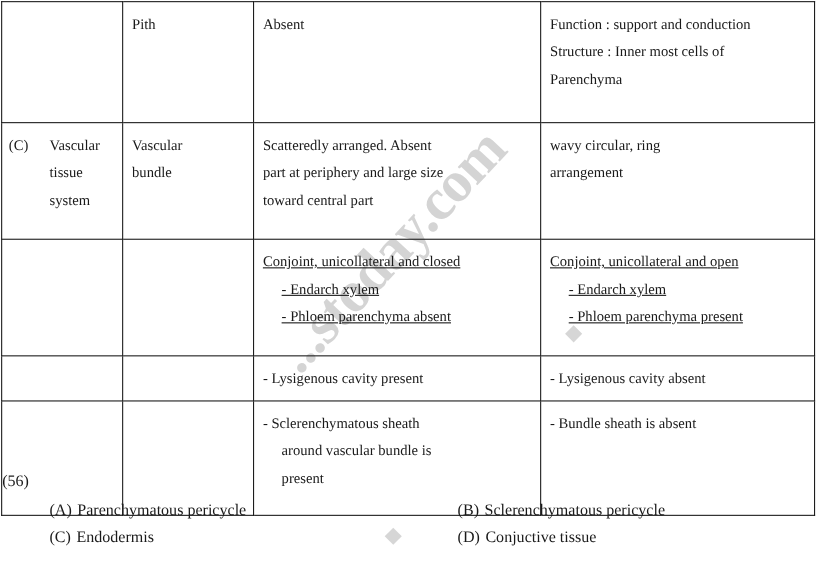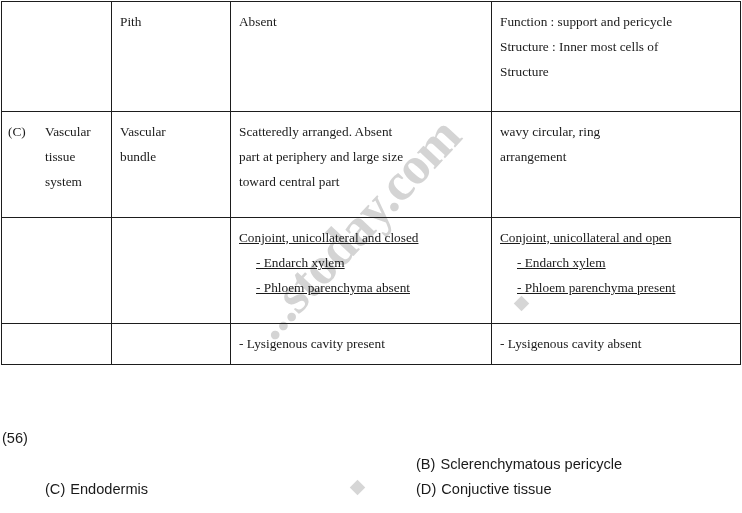--- a/index.html
+++ b/index.html
@@ -107,21 +107,21 @@
 
   .c3cell { padding-left: 10px; }
   .c4cell { padding-left: 10px; }
 
   
   .qblock {
     position: absolute;
     left: 0;
     top: 430px;
     width: 602px;
-    font-family: Liberation Sans, sans-serif;
+    font-family: Liberation Serif, serif;
   }
   .qline {
     position: relative;
     height: 26px;
     font-size: 14.6px;
   }
   .qnum {
     position: absolute;
     left: 2px;
     top: 0;
@@ -176,23 +176,23 @@
         <td class="label-cell">
           <span class="lbl-tag"></span>
         </td>
         <td>
           <span class="ln">Pith</span>
         </td>
         <td class="c3cell">
           <span class="ln">Absent</span>
         </td>
         <td class="c4cell">
-          <span class="ln">Function : support and pericycle</span>
+          <span class="ln">Function : support and conduction</span>
           <span class="ln">Structure : Inner most cells of</span>
-          <span class="ln">Structure</span>
+          <span class="ln">Parenchyma</span>
         </td>
       </tr>
 
       <tr class="r2">
         <td class="label-cell">
           <span class="lbl-tag">(C)</span>
           <span class="lbl-words">
             <span>Vascular</span>
             <span>tissue</span>
             <span>system</span>
@@ -236,31 +236,48 @@
         </td>
         <td></td>
         <td class="c3cell">
           <span class="ln">- Lysigenous cavity present</span>
         </td>
         <td class="c4cell">
           <span class="ln">- Lysigenous cavity absent</span>
         </td>
       </tr>
 
+      <tr class="r5">
+        <td class="label-cell">
+          <span class="lbl-tag"></span>
+        </td>
+        <td></td>
+        <td class="c3cell">
+          <span class="ln">- Sclerenchymatous sheath</span>
+          <span class="ln hang">around vascular bundle is</span>
+          <span class="ln hang">present</span>
+        </td>
+        <td class="c4cell">
+          <span class="ln">- Bundle sheath is absent</span>
+        </td>
+      </tr>
 
     </tbody>
   </table>
 
   <div class="qblock">
 
     <div class="qline">
       <span class="qnum">(56)</span>
     </div>
 
     <div class="optrow">
+      <span class="opt-left">
+        <span class="opt-key">(A)</span><span>Parenchymatous  pericycle</span>
+      </span>
       <span class="opt-right">
         <span class="opt-key">(B)</span><span>Sclerenchymatous  pericycle</span>
       </span>
     </div>
 
     <div class="optrow">
       <span class="opt-left">
         <span class="opt-key">(C)</span><span>Endodermis</span>
       </span>
       <span class="opt-right">

